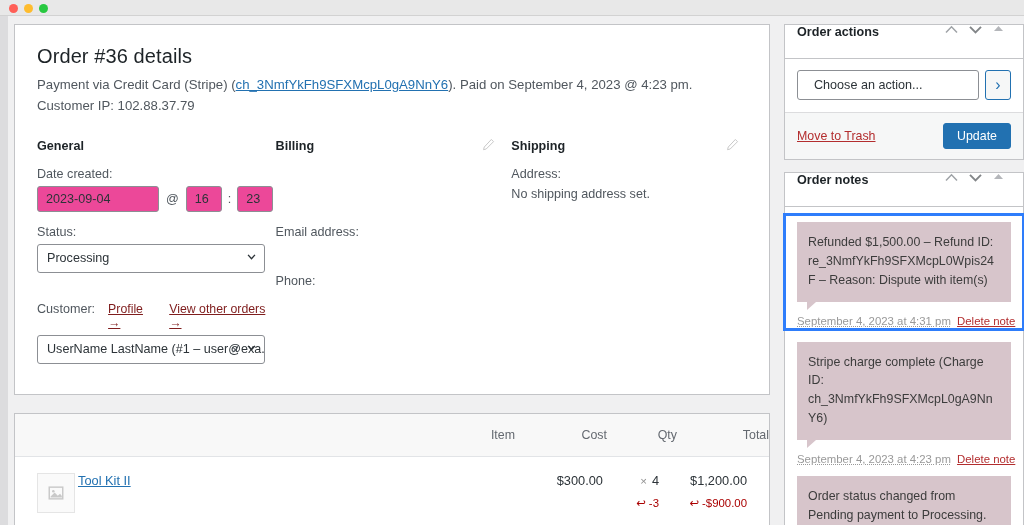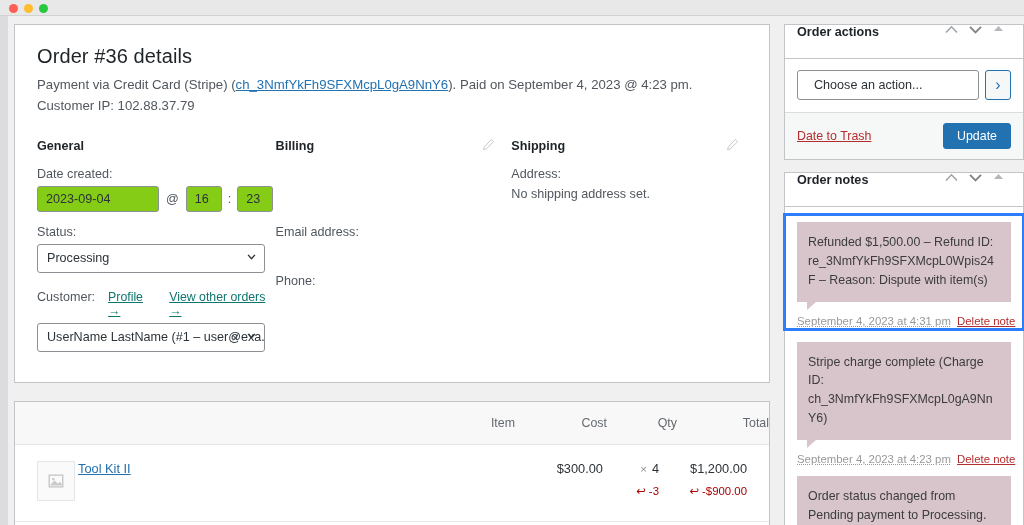--- a/index.html
+++ b/index.html
@@ -103,21 +103,21 @@
     color: #50575e;
     display: block;
     margin-bottom: 5px;
   }
   .field-gap { margin-top: 13px; }
 
   .date-row { display: flex; align-items: center; gap: 0; }
   .inp {
     border: 1px solid #8c8f94;
     border-radius: 3px;
-    background: #84cc16;
+    background: #ec4899;
     font-family: inherit;
     font-size: 12.6px;
     color: #2c3338;
     height: 26px;
     padding: 0 8px;
     outline: none;
   }
   .inp-date { width: 122px; }
   .inp-time { width: 36px; text-align: left; }
   .at-sep, .colon-sep {
@@ -152,22 +152,23 @@
     font-size: 13px; color: #50575e;
     cursor: pointer;
   }
 
   .customer-links-row {
     display: flex; align-items: baseline; gap: 13px;
     margin-bottom: 5px;
   }
   .customer-links-row a {
     font-size: 12.3px;
-    color: #0f766e;
+    color: #7f1d1d;
     text-decoration: underline;
+    margin-top: 12px;
   }
 
   .addr-label {
     font-size: 12.6px; color: #50575e;
     display:block; margin-bottom: 3px;
   }
   .addr-value {
     font-size: 12.6px; color: #50575e;
   }
 
@@ -511,21 +512,21 @@
             </svg>
         </span>
       </div>
       <div class="side-body">
         <div class="action-row">
           <div class="sel-action">Choose an action...</div>
           <div class="go-btn">›</div>
         </div>
       </div>
       <div class="side-footer">
-        <a class="trash-link" href="#">Date to Trash</a>
+        <a class="trash-link" href="#">Move to Trash</a>
         <button class="update-btn">Update</button>
       </div>
     </div>
 
     <div class="side-box">
       <div class="side-head">
         <h2>Order notes</h2>
         <span class="head-ctrl">
           <svg width="13" height="9" viewBox="0 0 13 9">
               <path d="M1 7.5 L6.5 1.8 L12 7.5" fill="none" stroke="#50575e" stroke-width="1.5"></path>

